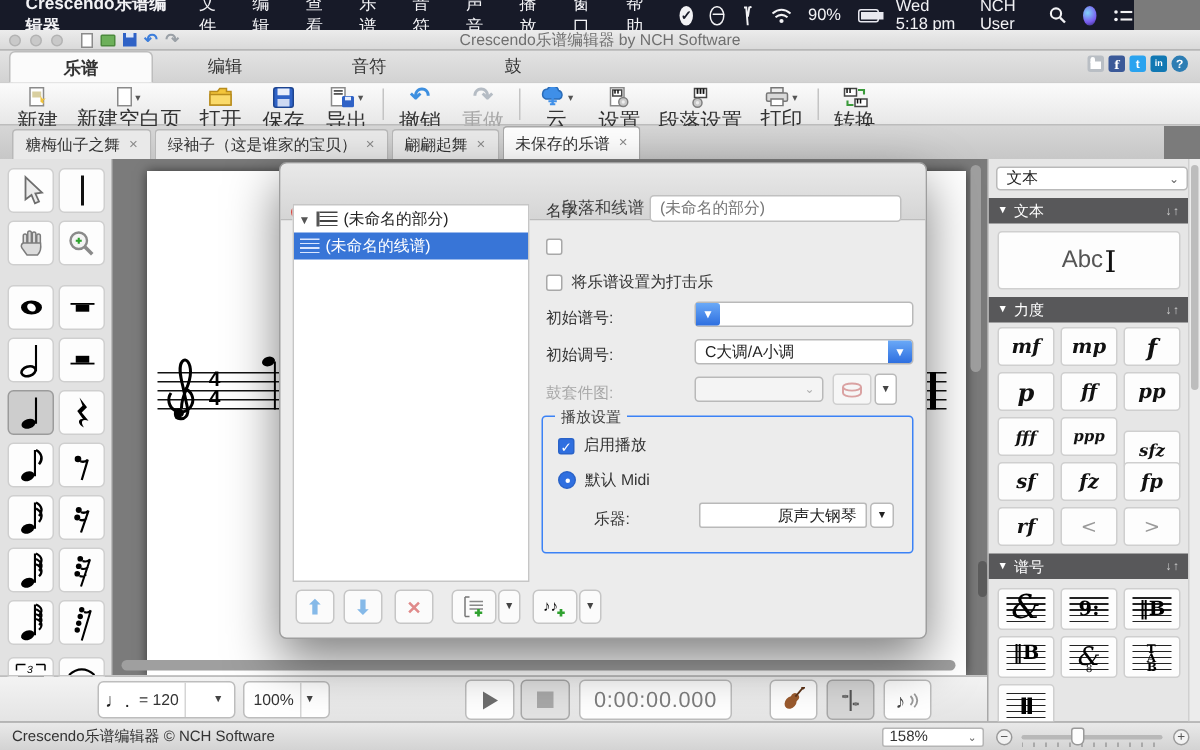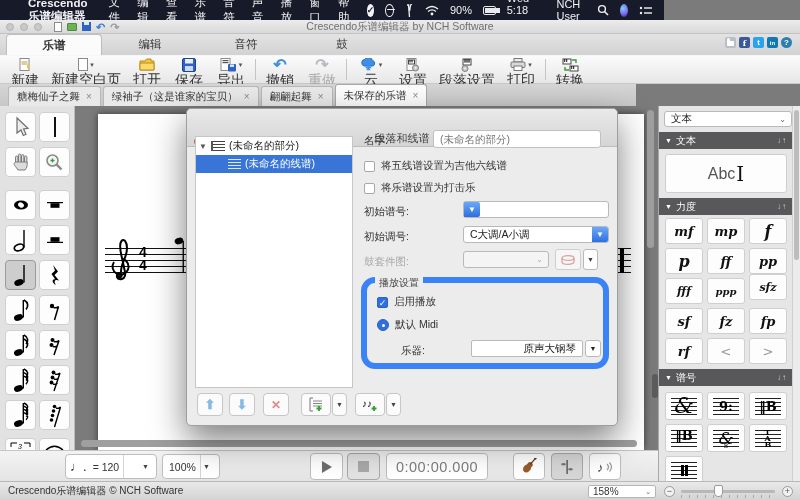--- a/index.html
+++ b/index.html
@@ -1,21 +1,21 @@
 <!DOCTYPE html>
 <html><head>
 <meta charset="utf-8">
 <style>
   *{margin:0;padding:0;box-sizing:border-box;font-family:"Liberation Sans",sans-serif}
   html,body{width:800px;height:500px}
   body{position:relative;overflow:hidden;background:#7b7b7b;font-size:11px;color:#222}
   .abs{position:absolute}
   svg{display:block}
   
-  #menubar{left:0;top:0;width:664px;height:20px;background:#171a28;display:flex;align-items:center;padding:0 12px;color:#f2f2f5;font-size:11.5px;gap:16px}
+  #menubar{left:0;top:0;width:756px;height:20px;background:#171a28;display:flex;align-items:center;padding:0 1px;color:#f2f2f5;font-size:11.5px;gap:16px}
   #menubar .app{font-weight:bold}
   #menubar .right{margin-left:auto;display:flex;align-items:center;gap:11px;font-size:11px}
   .batt{width:20px;height:9px;border:1px solid #e8e8ef;border-radius:2px;position:relative}
   .batt .lvl{position:absolute;left:1px;top:1px;bottom:1px;width:15px;background:#e8e8ef}
   .batt:after{content:"";position:absolute;right:-3px;top:2px;width:2px;height:3px;background:#e8e8ef}
   .mcirc{width:13px;height:13px;border-radius:50%}
   
   #titlebar{left:0;top:20px;width:800px;height:14px;background:linear-gradient(#ececec,#d9d9d9);border-bottom:1px solid #c2c2c2;display:flex;align-items:center;padding:0 6px;gap:6px}
   .tl{width:8px;height:8px;border-radius:50%;background:#c9c9c9;border:1px solid #b3b3b3}
   #titlebar .wtitle{position:absolute;left:0;right:0;text-align:center;color:#6f6f6f;font-size:10.5px}
@@ -28,21 +28,21 @@
   .sq{width:11px;height:11px;border-radius:2px;color:#fff;font-size:8px;font-weight:bold;display:flex;align-items:center;justify-content:center}
   
   #toolbar{left:0;top:56px;width:800px;height:28px;background:linear-gradient(#fbfbfb,#e7e7e7);border-bottom:1px solid #c9c9c9;display:flex;align-items:stretch;padding:0 4px}
   .tbtn{display:flex;flex-direction:column;align-items:center;justify-content:space-between;padding:2px 5px 1px;min-width:42px}
   .tbtn .lbl{font-size:14px;color:#333;white-space:nowrap}
   .tbtn.dis .lbl{color:#a8a8a8}
   .tbtn .ic{height:15px;display:flex;align-items:center;gap:2px}
   .tsep{width:1px;background:#c4c4c4;margin:3px 3px}
   .ddarrow{font-size:7px;color:#555}
   
-  #doctabs{left:0;top:84px;width:636px;height:22px;background:linear-gradient(#d6d6d6,#c7c7c7);display:flex;align-items:flex-end;padding:0 0 0 8px;gap:2px}
+  #doctabs{left:0;top:84px;width:776px;height:22px;background:linear-gradient(#d6d6d6,#c7c7c7);display:flex;align-items:flex-end;padding:0 0 0 8px;gap:2px}
   .dtab{height:20px;background:#e9e9e9;border:1px solid #b8b8b8;border-bottom:none;border-radius:3px 3px 0 0;display:flex;align-items:center;padding:0 8px;font-size:10.5px;color:#333;gap:6px}
   .dtab.active{background:#fdfdfd;height:22px;border-color:#a9a9a9}
   .dtab .x{color:#8a8a8a;font-size:10px}
   
   #palette{left:0;top:106px;width:75px;height:344px;background:#e2e2e2;border-right:1px solid #bdbdbd}
   .tool{position:absolute;width:31px;height:30px;background:#fdfdfd;border:1px solid #cfcfcf;border-radius:4px;display:flex;align-items:center;justify-content:center}
   .tool.sel{background:#cdcdcd;border-color:#9b9b9b}
   
   #canvas{left:75px;top:106px;width:583px;height:344px;background:#7b7b7b;overflow:hidden}
   #page{position:absolute;left:23px;top:8px;width:546px;height:336px;background:#fff;box-shadow:0 0 7px rgba(0,0,0,.55)}
@@ -61,21 +61,21 @@
   .trow.sel .mini-staff{background:repeating-linear-gradient(to bottom,#dbe6ff 0 1px,transparent 1px 3px)}
   .dbtn{position:absolute;width:26px;height:23px;background:#fbfbfb;border:1px solid #c6c6c6;border-radius:4px;display:flex;align-items:center;justify-content:center;font-weight:bold}
   .frow{position:absolute;font-size:10.5px;color:#333;display:flex;align-items:center}
   .combo{background:#fff;border:1px solid #b9b9b9;border-radius:3px;height:17px;display:flex;align-items:center;font-size:10.5px}
   .combo .val{flex:1;padding:0 6px;white-space:nowrap;overflow:hidden}
   .combo .blue{width:16px;height:100%;background:linear-gradient(#6aa9f7,#2e6fe0);border-radius:0 2px 2px 0;color:#fff;font-size:8px;display:flex;align-items:center;justify-content:center}
   .chk{width:11px;height:11px;background:#fff;border:1px solid #a8a8a8;border-radius:2px;margin-right:6px}
   .chk.on{background:#2f6fe0;border-color:#2a63c8;color:#fff;font-size:9px;line-height:10px;text-align:center}
   .radio{width:12px;height:12px;border-radius:50%;background:#2f6fe0;border:1px solid #2a63c8;margin-right:6px;position:relative}
   .radio:after{content:"";position:absolute;left:3.5px;top:3.5px;width:3px;height:3px;border-radius:50%;background:#fff}
-  .grp{position:absolute;border:6px solid #3b82f6;border-radius:14px}
+  .grp{position:absolute;border:1px solid #3b82f6;border-radius:3px}
   .grp-lbl{position:absolute;top:-7px;left:8px;background:#ececec;padding:0 4px;font-size:10px;color:#444}
   .vbtn{background:#fff;border:1px solid #b9b9b9;border-radius:3px;display:flex;align-items:center;justify-content:center}
   
   #panel{left:658px;top:106px;width:142px;height:375px;background:#e6e6e6;border-left:1px solid #a8a8a8;overflow:hidden}
   #panel .scroll{position:absolute;right:0;top:0;width:8px;height:375px;background:#ececec;border-left:1px solid #d0d0d0}
   #panel .scroll .th{position:absolute;left:1px;top:4px;width:5px;height:150px;background:#bdbdbd;border-radius:3px}
   .sechdr{position:absolute;left:0;width:134px;height:17px;background:#58585a;color:#fff;font-size:10px;display:flex;align-items:center;padding:0 6px;gap:4px}
   .sechdr .mv{margin-left:auto;font-size:8px;color:#cfcfcf;letter-spacing:1px}
   .pcard{position:absolute;background:#fdfdfd;border:1px solid #cfcfcf;border-radius:3px;display:flex;align-items:center;justify-content:center}
   .dyn{font-family:"DejaVu Serif",serif;font-style:italic;font-weight:bold;font-size:13px;color:#111}
@@ -511,21 +511,21 @@
     <span class="tlr" style="background:#cfcfcf;border:1px solid #b5b5b5;margin-left:5px"></span>
     <span class="tlr" style="background:#cfcfcf;border:1px solid #b5b5b5;margin-left:5px"></span>
   </div>
 
   <div id="tree">
     <div class="trow">
       <span style="font-size:8px;color:#555">▼</span>
       <span class="mini-staff" style="border-left:2px solid #555;width:14px"></span>
       <span>(未命名的部分)</span>
     </div>
-    <div class="trow sel" style="padding-left:32px">
+    <div class="trow sel" style="padding-left:4px">
       <span class="mini-staff"></span>
       <span>(未命名的线谱)</span>
     </div>
   </div>
 
   <div class="dbtn" style="left:10px;top:284px;color:#85b9e8;font-size:13px">⬆</div>
   <div class="dbtn" style="left:42px;top:284px;color:#85b9e8;font-size:13px">⬇</div>
   <div class="dbtn" style="left:76px;top:284px;color:#e08a8a;font-size:12px">✕</div>
   <div class="dbtn" style="left:114px;top:284px;width:30px">
       <svg width="18" height="15" viewBox="0 0 18 15">
@@ -542,21 +542,20 @@
         <path d="M13 9 v5 M10.5 11.5 h5" stroke="#2fa12f" stroke-width="1.8"></path>
       </svg>
     </div>
   <div class="dbtn" style="left:199px;top:284px;width:15px;font-size:7px;color:#444">▼</div>
 
   <div class="frow" style="left:177px;top:25px">名字:</div>
   <input class="abs" style="left: 246px; top: 21px; width: 168px; height: 18px; border: 1px solid rgb(192, 192, 192); border-radius: 3px; font-size: 10.5px; padding: 0px 6px; color: rgb(51, 51, 51);" placeholder="(未命名的部分)">
 
   <div class="frow" style="left:177px;top:50px">
     <span class="chk"></span>
-    <span>将五线谱设置为吉他六线谱</span>
   </div>
   <div class="frow" style="left:177px;top:72px">
     <span class="chk"></span>
     <span>将乐谱设置为打击乐</span>
   </div>
 
   <div class="frow" style="left:177px;top:96px">初始谱号:</div>
   <div class="combo abs" style="left:276px;top:92px;width:146px">
     <span class="blue">▼</span>
   </div>
@@ -637,21 +636,21 @@
     </div>
   <div class="pcard" style="left:90px;top:142px;width:38px;height:26px">
       <span class="dyn">pp</span>
     </div>
   <div class="pcard" style="left:6px;top:172px;width:38px;height:26px">
       <span class="dyn" style="font-size:11px">fff</span>
     </div>
   <div class="pcard" style="left:48px;top:172px;width:38px;height:26px">
       <span class="dyn" style="font-size:10px">ppp</span>
     </div>
-  <div class="pcard" style="left:90px;top:168px;width:38px;height:26px">
+  <div class="pcard" style="left:90px;top:181px;width:38px;height:26px">
       <span class="dyn" style="font-size:11px">sfz</span>
     </div>
   <div class="pcard" style="left:6px;top:202px;width:38px;height:26px">
       <span class="dyn">sf</span>
     </div>
   <div class="pcard" style="left:48px;top:202px;width:38px;height:26px">
       <span class="dyn">fz</span>
     </div>
   <div class="pcard" style="left:90px;top:202px;width:38px;height:26px">
       <span class="dyn">fp</span>

